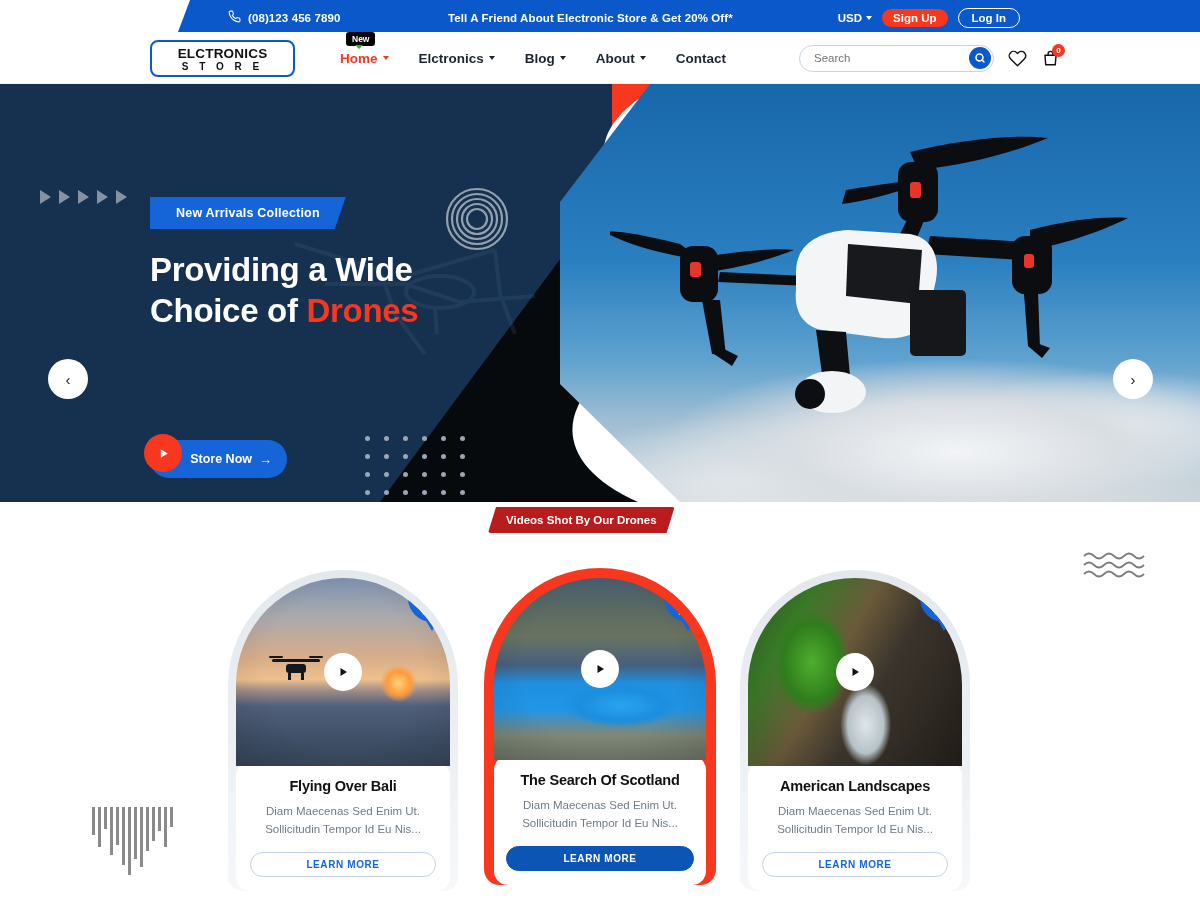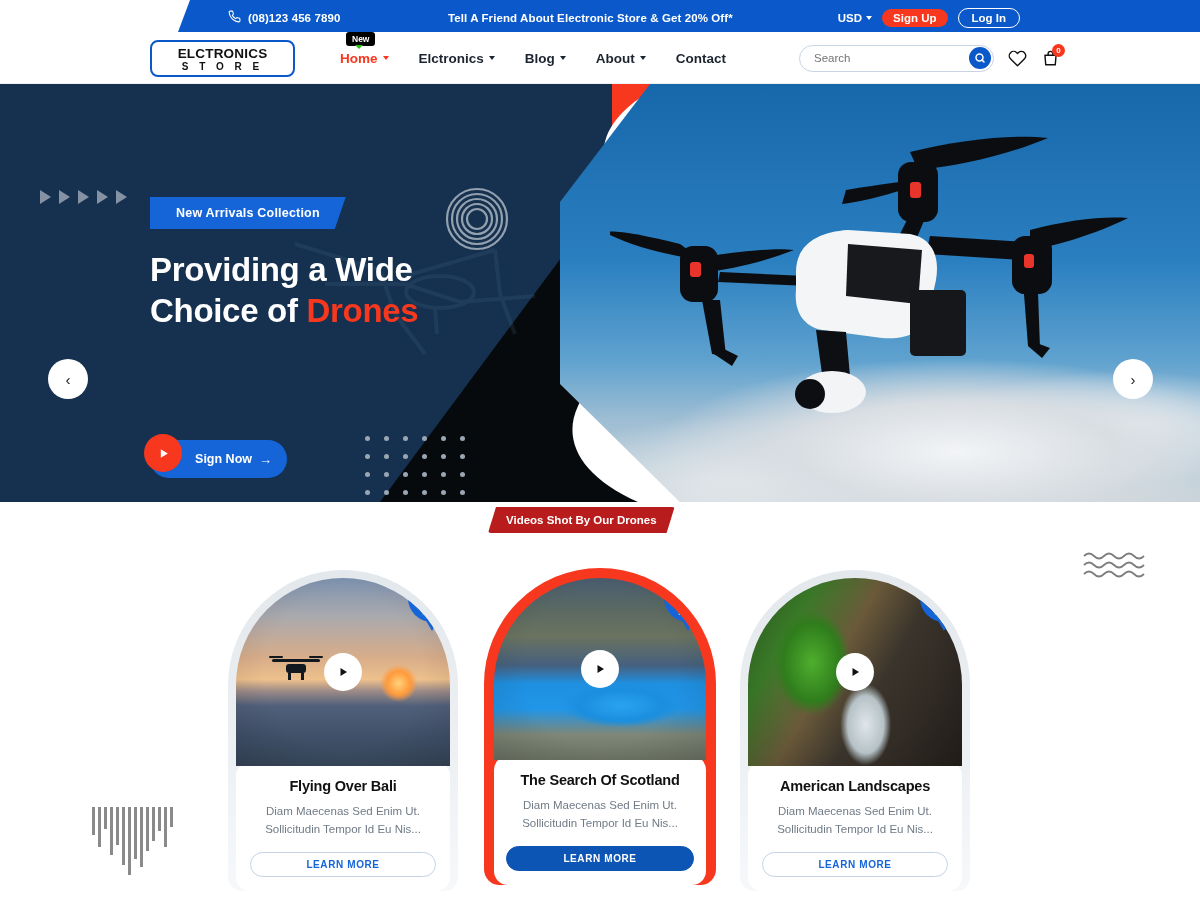--- a/index.html
+++ b/index.html
@@ -489,21 +489,21 @@
 
   <div class="hero-content">
     <div class="pill-arrivals">New Arrivals Collection</div>
     <div class="hero-title">
       <div>Providing a Wide</div>
       <div>
         <span>Choice of </span><span class="accent">Drones</span>
       </div>
     </div>
     <button class="shop-now">
-      <span class="shop-now-label">Sign Now</span>
+      <span class="shop-now-label">Store Now</span>
       <span style="color:#fff;font-size:13px;">→</span>
     </button>
     <div class="play-circle">
       <svg width="13" height="13" viewBox="0 0 24 24" fill="#fff">
           <path d="M7 4l13 8-13 8z"></path>
         </svg>
     </div>
   </div>
 
   <button class="hero-arrow prev">‹</button>

